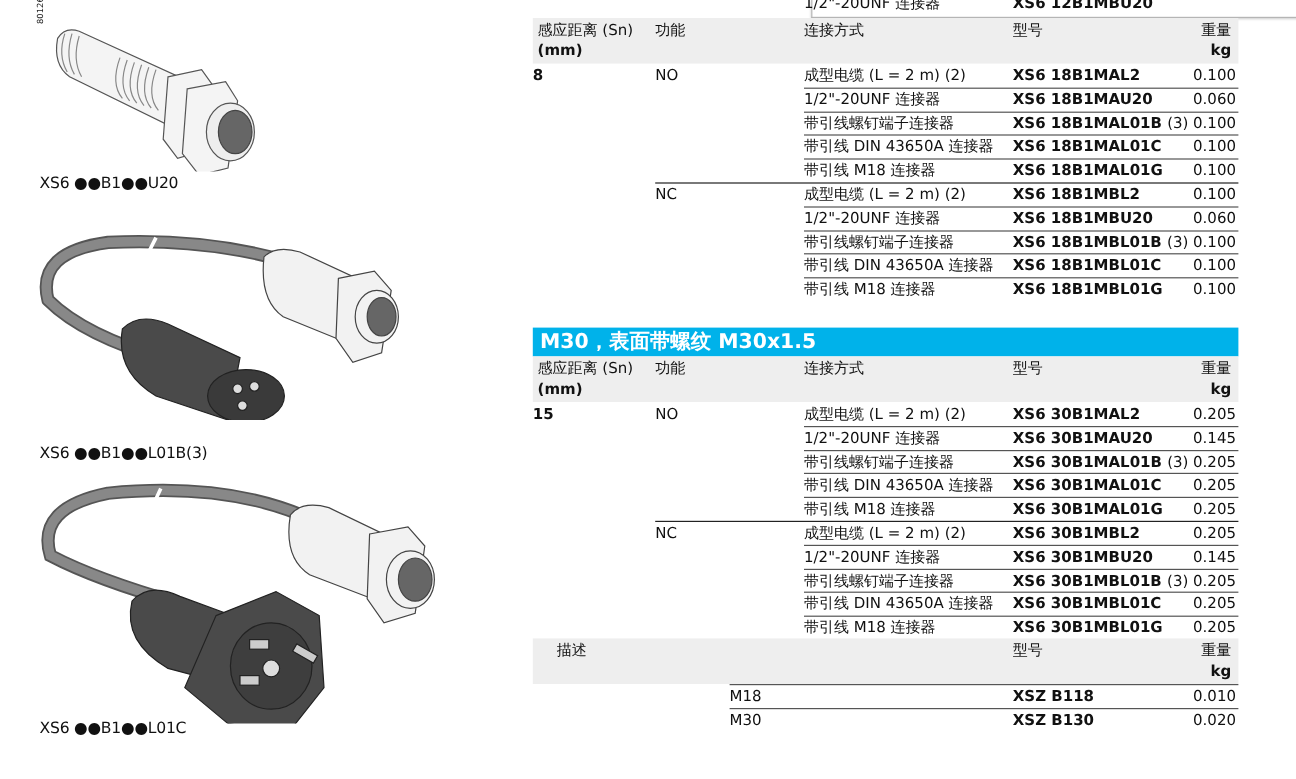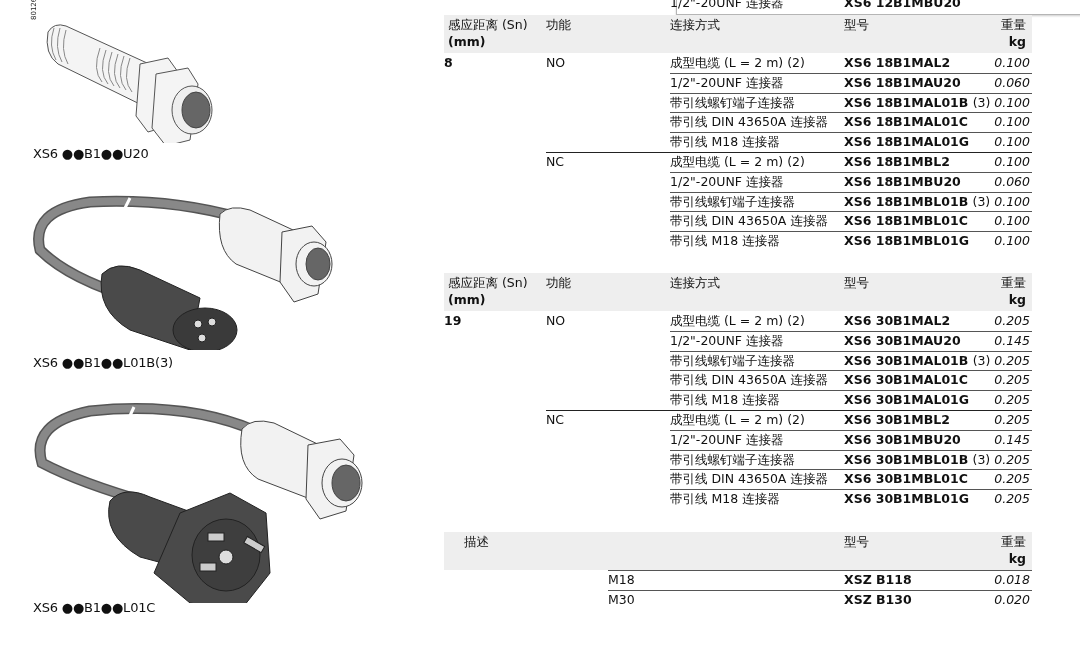--- a/index.html
+++ b/index.html
@@ -17,21 +17,21 @@
   .band .small { font-size:11px; font-weight:normal; }
   .hdr { background:#eeeeee; position:relative; height:38px; font-size:12.5px; }
   .hdr span { position:absolute; }
   .row { position:relative; height:19.8px; font-size:12.5px; white-space:nowrap; }
   .row span { position:absolute; top:2px; }
   .c-sn { left:0; font-weight:bold; }
   .c-fn { left:102px; }
   .c-conn { left:226px; }
   .c-model { left:400px; font-weight:bold; }
   .c-model .fn { font-weight:normal; }
-  .c-wt { right:2px; text-align:right;font-style:italic; }
+  .c-wt { right:2px; text-align:right; }
   .sep { position:absolute; left:226px; right:0; top:0; height:1px; background:#555; }
   .sep-wide { position:absolute; left:102px; right:0; top:0; height:1.5px; background:#222; }
   .sep-acc { position:absolute; left:164px; right:0; top:0; height:1px; background:#555; }
   .c-acc-size { left:164px; }
   .c-acc-desc { left:0; }
 </style>
 </head>
 <body>
 
 <div class="left">
@@ -70,21 +70,21 @@
       <ellipse cx="288" cy="74" rx="12" ry="16" fill="#666"></ellipse>
     </g>
     <g stroke="#222" fill="#4a4a4a">
       <path d="M72 84 Q86 70 110 80 L170 108 L160 160 L100 140 Q66 120 72 84 Z"></path>
       <ellipse cx="175" cy="140" rx="32" ry="22" fill="#3a3a3a"></ellipse>
       <circle cx="168" cy="134" r="4" fill="#ddd"></circle>
         <circle cx="182" cy="132" r="4" fill="#ddd"></circle>
         <circle cx="172" cy="148" r="4" fill="#ddd"></circle>
     </g>
   </svg>
-  <div class="caption" style="top:355px">XS6 ●●B1●●L01B(3)</div>
+  <div class="caption" style="top:371px">XS6 ●●B1●●L01B(3)</div>
 
   <svg class="fig" style="left:30px;top:393px" width="340" height="210">
     <path d="M120 110 Q50 90 12 70 Q0 30 60 18 Q160 8 230 40" fill="none" stroke="#555" stroke-width="11" stroke-linecap="round"></path>
     <path d="M120 110 Q50 90 12 70 Q0 30 60 18 Q160 8 230 40" fill="none" stroke="#888" stroke-width="8" stroke-linecap="round"></path>
     <line x1="92" y1="40" x2="104" y2="14" stroke="#fff" stroke-width="3"></line>
     <g stroke="#444" fill="#f2f2f2">
       <path d="M212 36 Q222 24 244 30 L302 58 L296 112 L228 86 Q206 72 212 36 Z"></path>
       <polygon points="278,52 310,46 324,62 316,118 290,126 276,106"></polygon>
       <ellipse cx="312" cy="90" rx="20" ry="24"></ellipse>
       <ellipse cx="316" cy="90" rx="14" ry="18" fill="#666"></ellipse>
@@ -181,32 +181,33 @@
     <div class="row">
         <div class="sep"></div>
         <span class="c-conn">带引线 M18 连接器</span>
         <span class="c-model">XS6 18B1MBL01G</span>
         <span class="c-wt">0.100</span>
       </div>
   </div>
 </div>
 
 <div class="section" style="top:273px">
+  <div class="band">M30，表面带螺纹 M30x1.5</div>
   <div class="hdr">
     <span style="left:4px;top:2px">感应距离 (Sn)</span>
     <span style="left:4px;top:19px;font-weight:bold">(mm)</span>
     <span style="left:102px;top:2px">功能</span>
     <span style="left:226px;top:2px">连接方式</span>
     <span style="left:400px;top:2px">型号</span>
     <span style="right:6px;top:2px">重量</span>
     <span style="right:6px;top:19px;font-weight:bold">kg</span>
   </div>
   <div>
     <div class="row">
-        <span class="c-sn">19</span>
+        <span class="c-sn">15</span>
         <span class="c-fn">NO</span>
         <span class="c-conn">成型电缆 (L = 2 m) (2)</span>
         <span class="c-model">XS6 30B1MAL2</span>
         <span class="c-wt">0.205</span>
       </div>
     <div class="row">
         <div class="sep"></div>
         <span class="c-conn">1/2"-20UNF 连接器</span>
         <span class="c-model">XS6 30B1MAU20</span>
         <span class="c-wt">0.145</span>
@@ -268,21 +269,21 @@
     <span style="left:20px;top:2px">描述</span>
     <span style="left:400px;top:2px">型号</span>
     <span style="right:6px;top:2px">重量</span>
     <span style="right:6px;top:19px;font-weight:bold">kg</span>
   </div>
   <div>
     <div class="row">
         <div class="sep-acc"></div>
         <span class="c-acc-size">M18</span>
         <span class="c-model">XSZ B118</span>
-        <span class="c-wt">0.018</span>
+        <span class="c-wt">0.010</span>
       </div>
     <div class="row">
         <div class="sep-acc"></div>
         <span class="c-acc-size">M30</span>
         <span class="c-model">XSZ B130</span>
         <span class="c-wt">0.020</span>
       </div>
   </div>
 </div>
 

